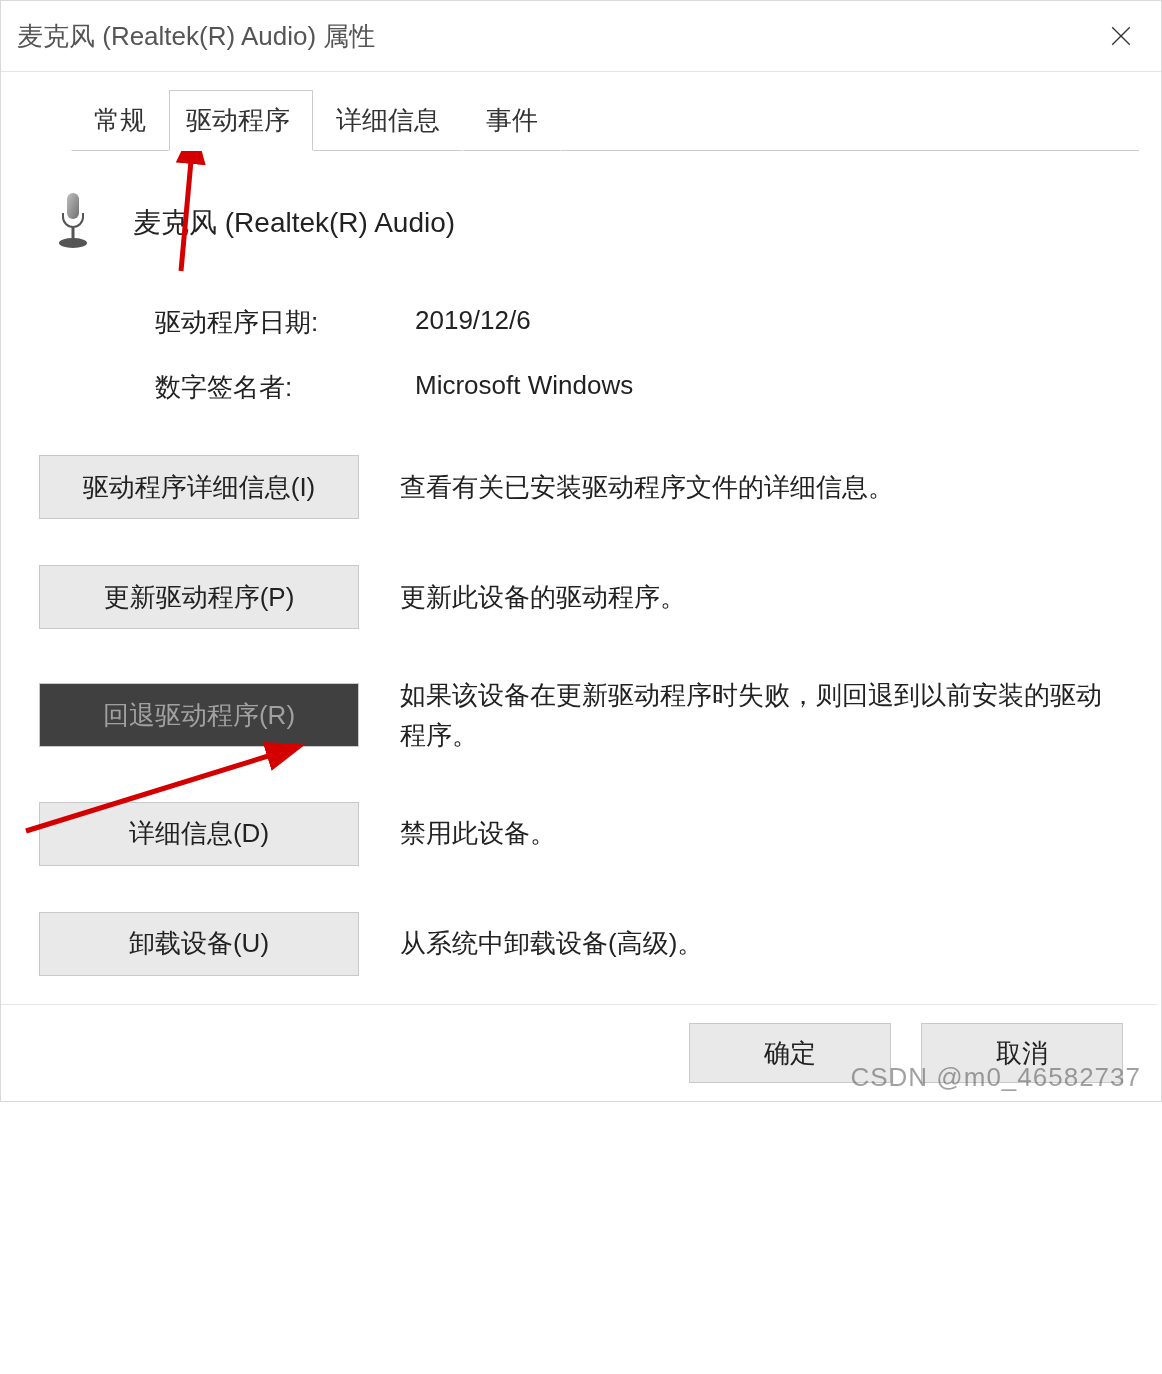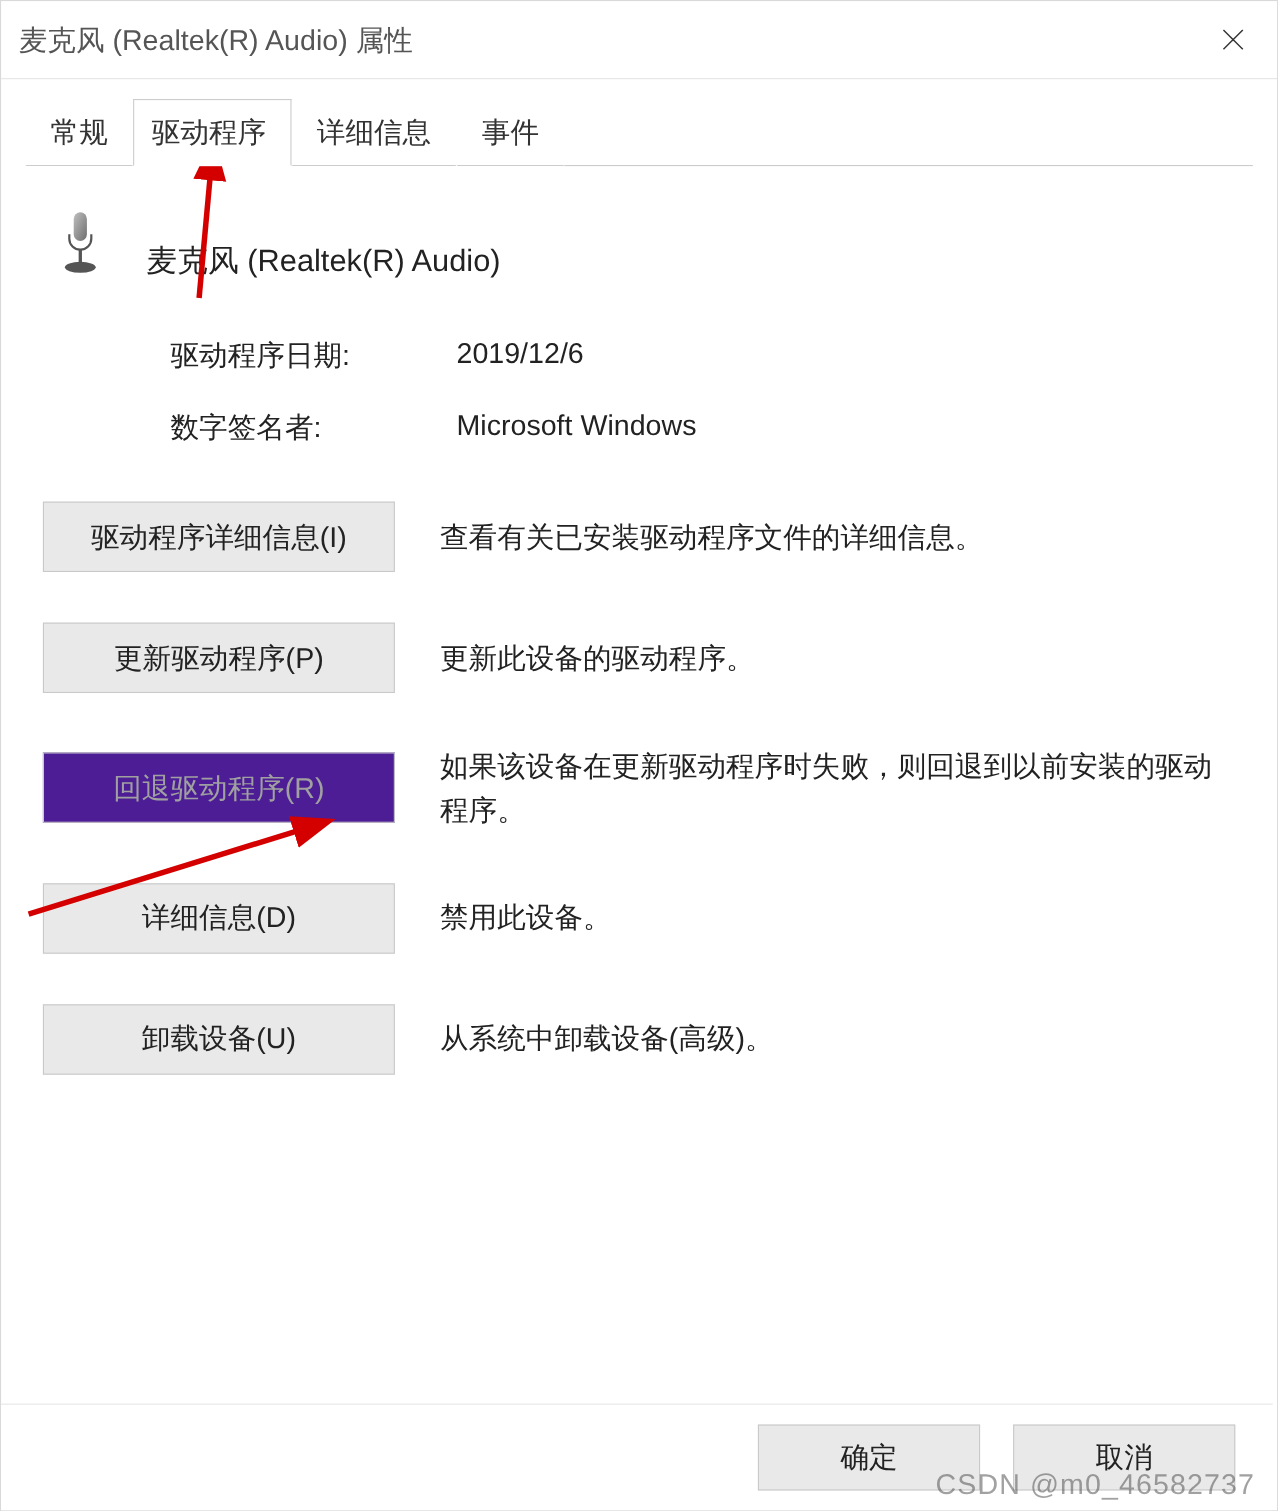--- a/index.html
+++ b/index.html
@@ -1,41 +1,41 @@
 <!DOCTYPE html>
 <html><head>
 <meta charset="utf-8">
 <style>
   html,body{margin:0;padding:0;background:#fff;font-family:"Microsoft YaHei","Segoe UI",Arial,sans-serif;color:#222;}
-  .dialog{width:1162px;height:1374px;position:relative;background:#fff;border:1px solid #d9d9d9;box-sizing:border-box;overflow:hidden;}
+  .dialog{width:1162px;height:1102px;position:relative;background:#fff;border:1px solid #d9d9d9;box-sizing:border-box;overflow:hidden;}
   
   .titlebar{display:flex;align-items:center;justify-content:space-between;height:70px;border-bottom:1px solid #e5e5e5;padding:0 10px 0 16px;}
   .titlebar .title{font-size:26px;color:#555;}
   .titlebar .close{width:60px;height:50px;display:flex;align-items:center;justify-content:center;cursor:pointer;}
   .titlebar .close svg{width:22px;height:22px;stroke:#333;stroke-width:1.2;}
   
-  .tabs{display:flex;padding:18px 22px 0 22px;}
+  .tabs{display:flex;padding:18px 22px 0 22px;margin-left:48px;}
   .tab{padding:12px 22px;font-size:26px;color:#333;border:1px solid transparent;border-bottom:1px solid #ccc;cursor:pointer;background:#fff;}
   .tab.active{border:1px solid #ccc;border-bottom:1px solid #fff;position:relative;z-index:2;padding-left:16px;}
   .tab-spacer{flex:1;border-bottom:1px solid #ccc;}
   
   .panel{padding:30px 38px 0 38px;}
-  .device-row{display:flex;align-items:flex-end;gap:36px;margin:10px 0 50px 10px;}
+  .device-row{display:flex;align-items:center;gap:36px;margin:10px 0 50px 10px;}
   .device-row .name{font-size:28px;color:#222;}
   .mic-icon svg{width:48px;height:60px;}
   
   .props{margin-left:116px;}
   .prop{display:flex;margin:0 0 30px 0;}
   .prop .label{width:260px;font-size:26px;color:#222;}
   .prop .value{font-size:26px;color:#222;}
   
   .actions{margin-top:50px;}
   .action-row{display:flex;align-items:center;gap:41px;margin-bottom:46px;}
   .btn{width:320px;height:64px;background:#e9e9e9;border:1px solid #c9c9c9;font-size:26px;color:#222;display:flex;align-items:center;justify-content:center;cursor:pointer;box-sizing:border-box;}
-  .btn.disabled{color:#a0a0a0;background:#4c1d95;cursor:default;}
+  .btn.disabled{color:#a0a0a0;background:#404040;cursor:default;}
   .desc{flex:1;font-size:26px;color:#222;line-height:1.55;padding-right:4px;}
   
   .footer{position:absolute;bottom:0;left:0;right:4px;height:96px;border-top:1px solid #e5e5e5;display:flex;align-items:center;justify-content:flex-end;gap:30px;padding:0 34px;background:#fff;}
   .footer .fbtn{width:200px;height:58px;background:#e9e9e9;border:1px solid #c9c9c9;font-size:26px;display:flex;align-items:center;justify-content:center;cursor:pointer;}
   
   .arrow{position:absolute;pointer-events:none;}
   .arrow svg{overflow:visible;}
   
   .watermark{position:absolute;right:20px;bottom:8px;font-size:26px;color:#555;opacity:.55;letter-spacing:1px;font-family:Arial,sans-serif;}
 </style>

